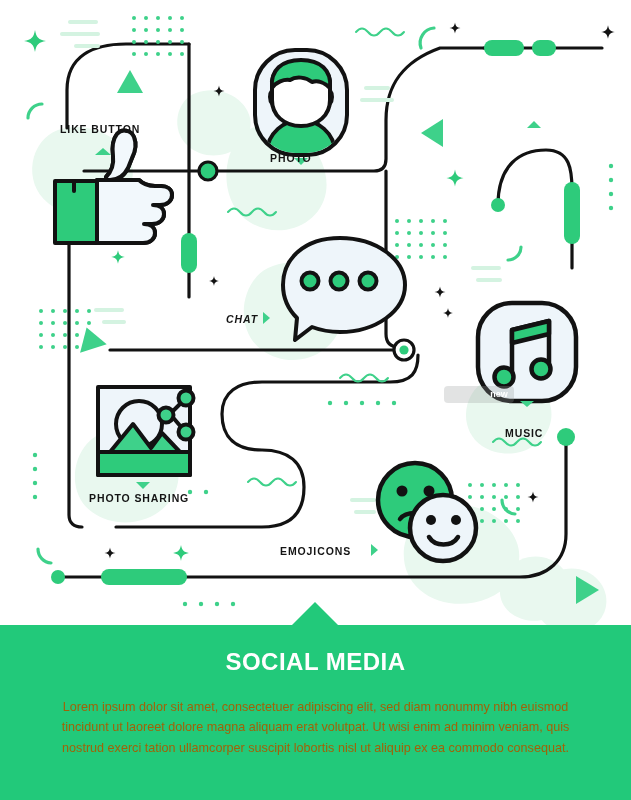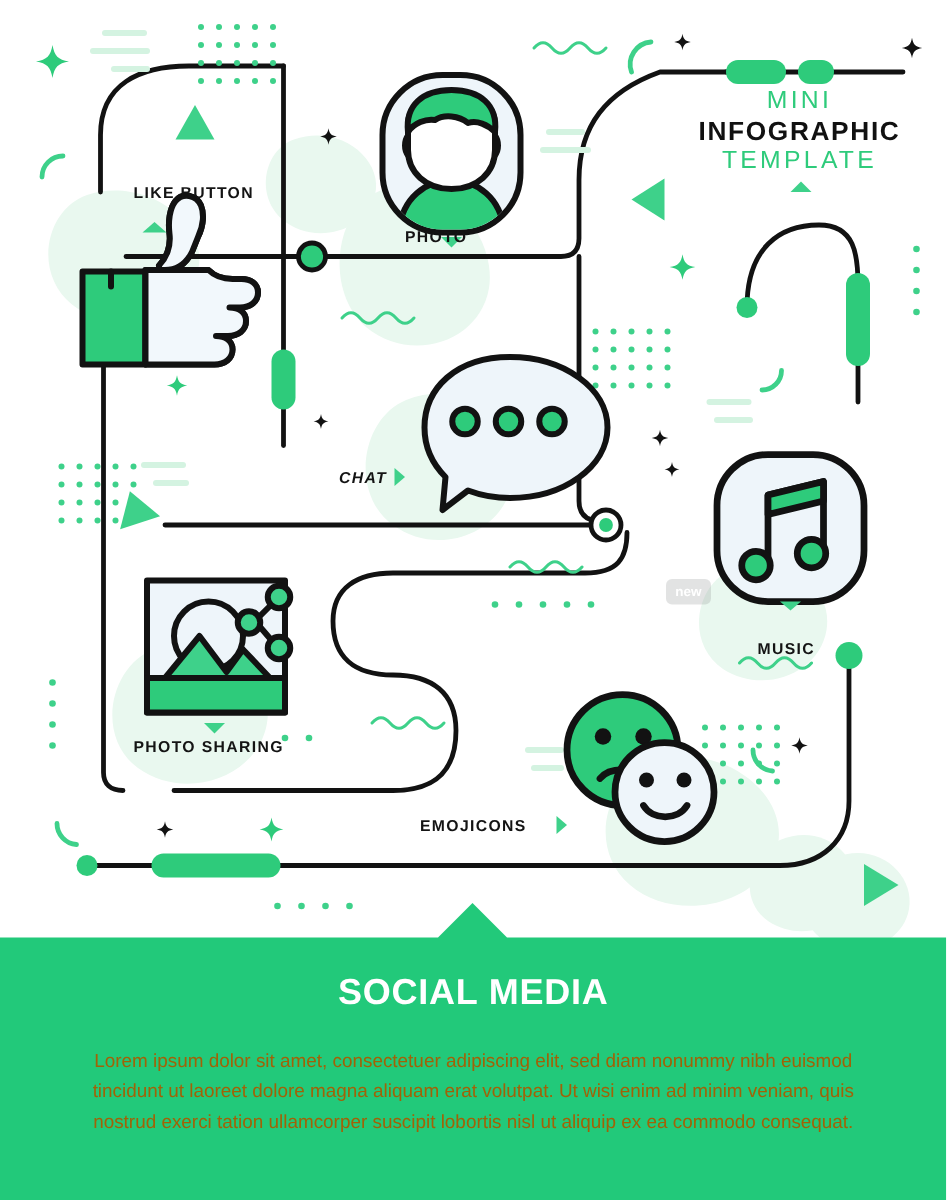--- a/index.html
+++ b/index.html
@@ -34,21 +34,21 @@
     font-size:12.6px;line-height:1.62;color:#a16207;font-weight:400;
   }
   .wm{
     position:absolute;left:436px;top:378px;
     font-size:31px;font-weight:700;color:rgba(120,125,125,0.22);
     letter-spacing:2px;user-select:none;
   }
   .wm-badge{
     position:absolute;left:444px;top:386px;width:30px;height:17px;border-radius:4px;
     background:rgba(150,155,155,0.28);color:#fff;font-size:9px;font-weight:700;
-    line-height:17px;text-align:center;
+    line-height:17px;text-align:center;padding-left:40px;
   }
 </style>
 </head>
 <body>
 
 <div id="stage">
 
   <svg class="layer" viewBox="0 0 631 800">
     <defs>
       <g id="dotgrid6">
@@ -355,27 +355,22 @@
       <path d="M301,165 L308,158 L294,158 Z"></path>
       <path d="M270,318 L263,324 L263,312 Z"></path>
       <path d="M527,407 L534,401 L520,401 Z"></path>
       <path d="M143,489 L150,482 L136,482 Z"></path>
       <path d="M378,550 L371,556 L371,544 Z"></path>
     </g>
 
     <path d="M534,121 L541,128 L527,128 Z" fill="#3ed18a"></path>
   </svg>
 
-  <div class="ttl" style="left:455px;top:58px;width:156px;">
-    <div class="t1">MINI</div>
-    <div class="t2">INFOGRAPHIC</div>
-    <div class="t3">TEMPLATE</div>
-  </div>
-
-  <div class="lbl" style="left:60px;top:123px;margin-left:29px;">LIKE BUTTON</div>
+
+  <div class="lbl" style="left:60px;top:123px;">LIKE BUTTON</div>
   <div class="lbl" style="left:270px;top:152px;">PHOTO</div>
   <div class="lbl" style="left:226px;top:313px;font-style:italic;">CHAT</div>
   <div class="lbl" style="left:505px;top:427px;">MUSIC</div>
   <div class="lbl" style="left:89px;top:492px;">PHOTO SHARING</div>
   <div class="lbl" style="left:280px;top:545px;">EMOJICONS</div>
 
   <div class="wm-badge">new</div>
 
   <svg class="layer" viewBox="0 0 631 800" style="pointer-events:none;">
     <path d="M0,625 L292,625 L315,602 L338,625 L631,625 L631,800 L0,800 Z" fill="#22c97a"></path>

